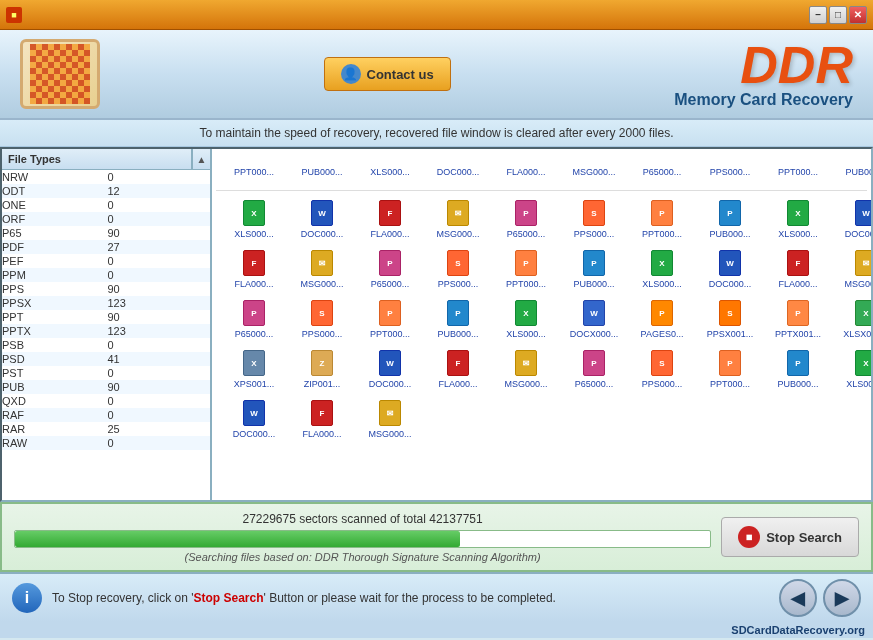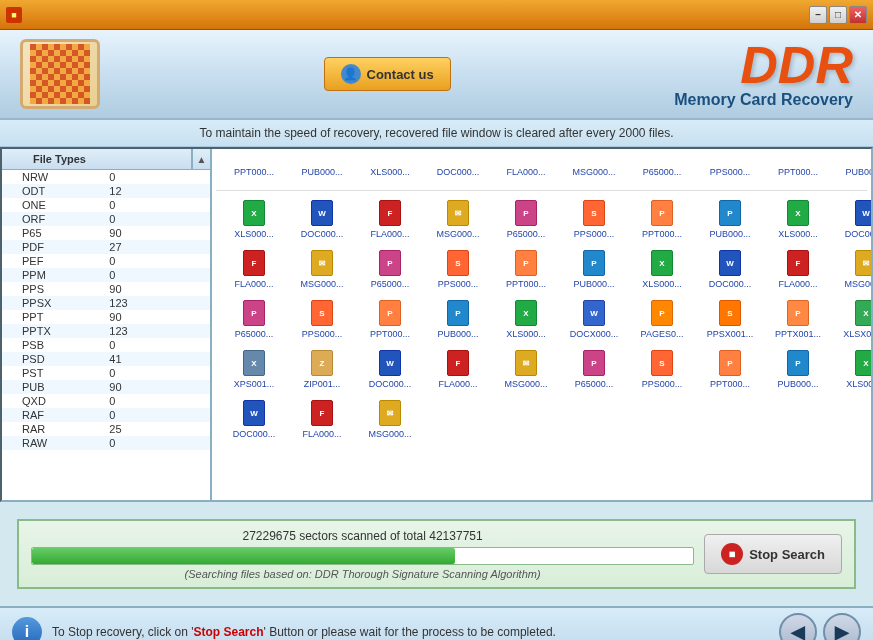--- a/index.html
+++ b/index.html
@@ -87,26 +87,25 @@
     .left-panel-header {
       display: flex;
       background: linear-gradient(to bottom, #e0eef8, #c8def0);
       border-bottom: 1px solid #8aafc0;
     }
     .left-panel-header-cell {
       padding: 4px 6px;
       font-weight: bold; font-size: 11px; color: #333;
       border-right: 1px solid #8aafc0;
       flex: 1;
-      margin-left: 25px;
     }
     .left-panel-header-cell:last-child { border-right: none; flex: 1.2; }
     .left-scroll-btn { width: 18px; background: linear-gradient(to bottom, #e0eef8, #c8def0); border: none; cursor: pointer; font-size: 10px; color: #555; display: flex; align-items: center; justify-content: center; border-left: 1px solid #8aafc0; }
     .file-list { overflow-y: auto; flex: 1; }
-    .file-row { display: flex; padding: 1px 20px; font-size: 11px; }
+    .file-row { display: flex; padding: 1px 0; font-size: 11px; }
     .file-row:nth-child(even) { background: #f0f8ff; }
     .file-type { flex: 1; color: #333; }
     .file-count { flex: 1.2; padding-left: 20px; color: #333; }
 
     
     .right-panel {
       flex: 1;
       background: #fff;
       overflow-y: auto;
       padding: 4px;
@@ -163,21 +162,21 @@
 
     
     .progress-area {
       height: 70px;
       background: linear-gradient(to bottom, #e8f4e8, #d8eed8);
       border: 2px solid #88bb88;
       display: flex;
       align-items: center;
       padding: 8px 12px;
       gap: 10px;
-      margin: 17px;
+      margin: 0;
     }
     .progress-info {
       flex: 1;
     }
     .progress-text {
       text-align: center;
       font-size: 12px;
       color: #333;
       margin-bottom: 4px;
     }

